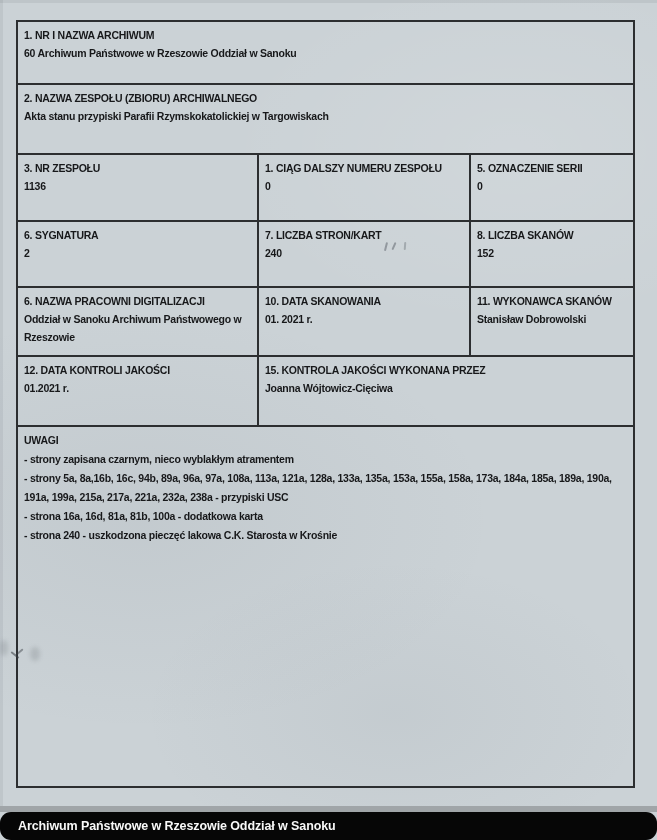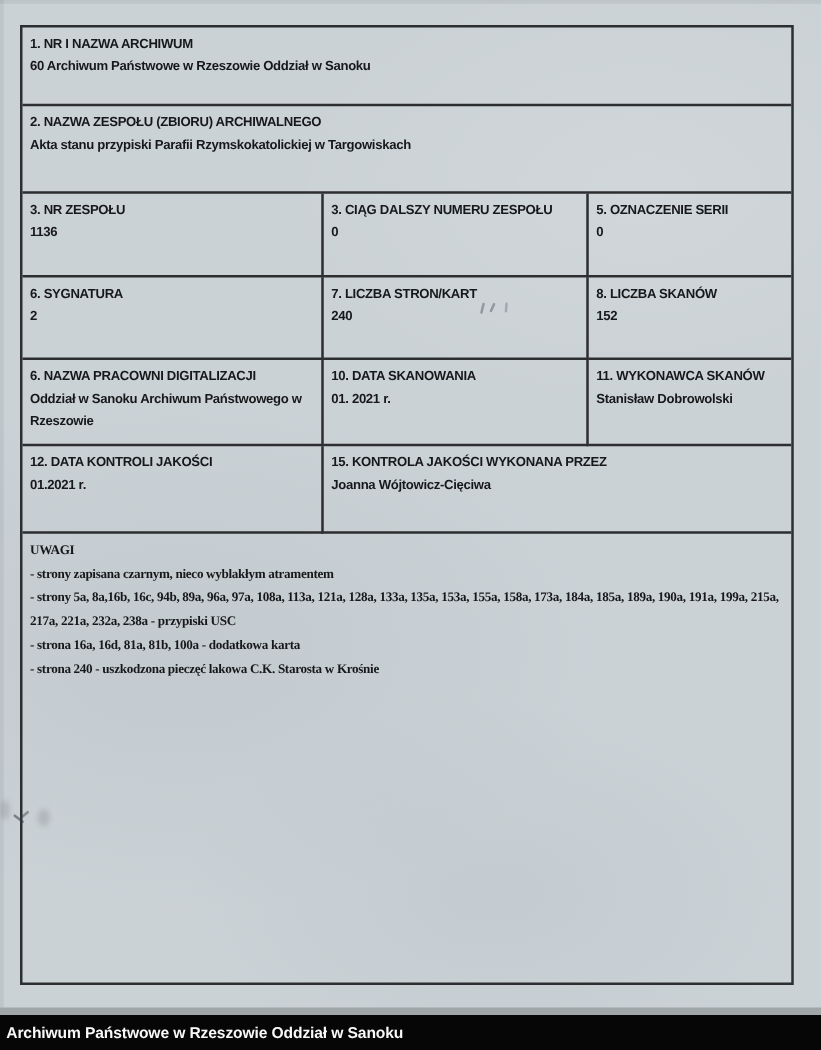--- a/index.html
+++ b/index.html
@@ -50,21 +50,21 @@
   }
   .cell {
     border-right: 2px solid var(--line);
     border-bottom: 2px solid var(--line);
     padding: 4px 6px 2px 6px;
     overflow: hidden;
   }
   .c-span3 { grid-column: 1 / -1; border-right: none; }
   .c-span2 { grid-column: 2 / -1; border-right: none; }
   .c-last  { border-right: none; }
-  .r-last  { border-bottom: none; font-family: Liberation Serif, serif; }
+  .r-last  { border-bottom: none; }
 
   .lbl, .val, .uline {
     font-weight: bold;
     font-size: 10.5px;
     letter-spacing: -0.25px;
     line-height: 18px;
     color: var(--ink);
   }
   .lbl { white-space: nowrap; }
   .val { white-space: normal; }
@@ -102,21 +102,22 @@
 
   
   .scan-edge {
     position: absolute; left: 0; right: 0; top: 806px; height: 6px;
     background: #a0a5a8;
   }
   .footer {
     position: absolute; left: 0; right: 0; bottom: 0; height: 28px;
     background: var(--footer-bg);
     display: flex; align-items: center;
-    padding-left: 5px;
+    padding-left: 18px;
+    border-radius: 11px;
   }
   .footer span {
     color: var(--footer-text);
     font-weight: bold;
     font-size: 12.5px;
     letter-spacing: -0.1px;
   }
 </style>
 </head>
 <body>
@@ -136,21 +137,21 @@
     <div class="cell c-span3">
       <div class="lbl">2. NAZWA ZESPOŁU (ZBIORU) ARCHIWALNEGO</div>
       <div class="val">Akta stanu przypiski Parafii Rzymskokatolickiej w Targowiskach</div>
     </div>
 
     <div class="cell">
       <div class="lbl">3. NR ZESPOŁU</div>
       <div class="val">1136</div>
     </div>
     <div class="cell">
-      <div class="lbl">3. CIĄG DALSZY NUMERU ZESPOŁU</div>
+      <div class="lbl">1. CIĄG DALSZY NUMERU ZESPOŁU</div>
       <div class="val">0</div>
     </div>
     <div class="cell c-last">
       <div class="lbl">5. OZNACZENIE SERII</div>
       <div class="val">0</div>
     </div>
 
     <div class="cell">
       <div class="lbl">6. SYGNATURA</div>
       <div class="val">2</div>

